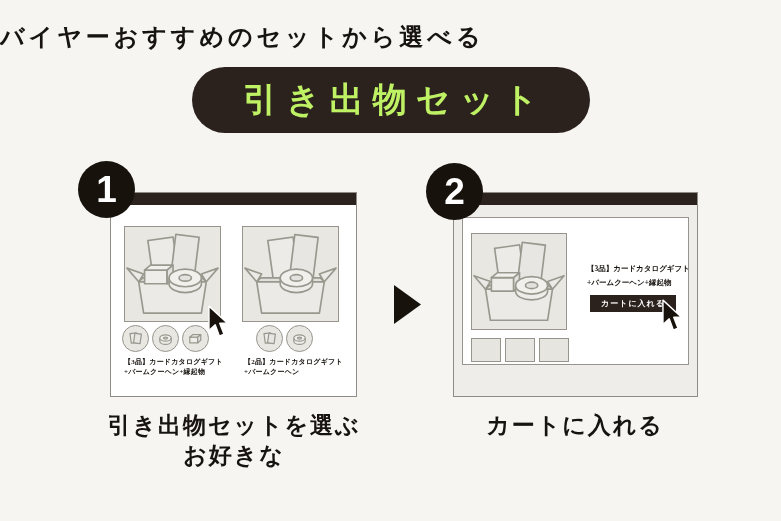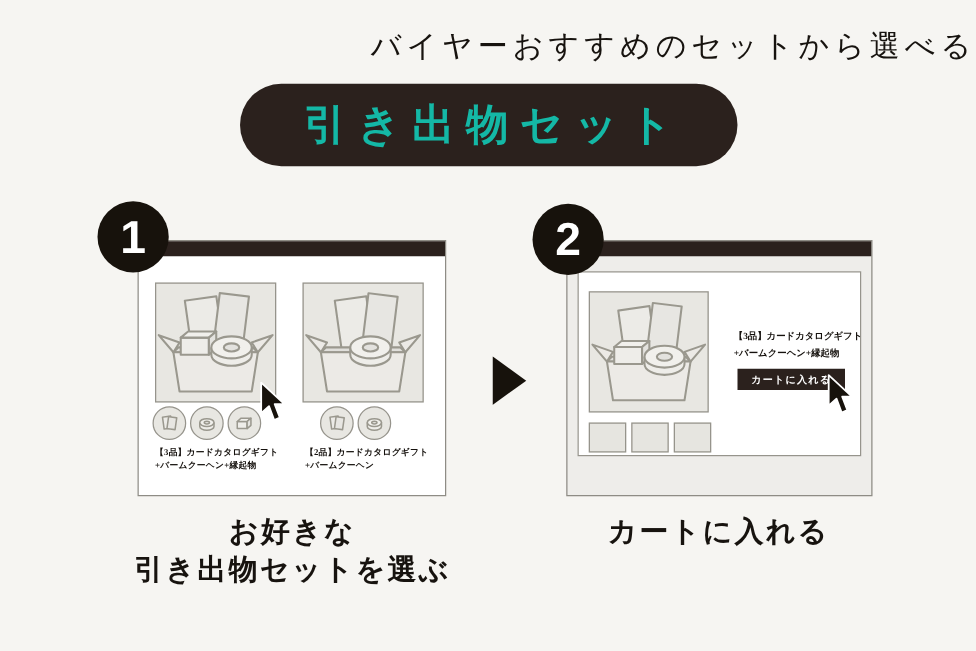--- a/index.html
+++ b/index.html
@@ -1,24 +1,24 @@
 <!DOCTYPE html>
 <html><head>
 <meta charset="utf-8">
 <style>
   html,body{margin:0;padding:0;background:#f6f5f2;}
   #stage{position:relative;width:781px;height:521px;background:#f6f5f2;overflow:hidden;
          font-family:"Liberation Sans",sans-serif;margin:0 auto;}
   
-  .tagline{position:absolute;top:21px;left:0;right:0;text-align:right;
-           font-size:24px;font-weight:normal;letter-spacing:4px;color:#17130f;}
+  .tagline{position:absolute;top:21px;left:0;right:0;text-align:left;
+           font-size:24px;font-weight:bold;letter-spacing:4px;color:#17130f;}
   .pill{position:absolute;top:67px;left:50%;transform:translateX(-50%);
         width:398px;height:66px;background:#2b211d;border-radius:34px;
         display:flex;align-items:center;justify-content:center;}
-  .pill-text{color:#14b8a6;font-size:34px;font-weight:bold;letter-spacing:9px;text-indent:9px;}
+  .pill-text{color:#bef264;font-size:34px;font-weight:bold;letter-spacing:9px;text-indent:9px;}
   
   .win{position:absolute;box-sizing:border-box;border:1.5px solid #8e8c85;font-family:Liberation Serif, serif;}
   .win1{left:110px;top:192px;width:247px;height:205px;background:#ffffff;}
   .win2{left:453px;top:192px;width:245px;height:205px;background:#eeedea;}
   .winbar{position:absolute;top:0;left:0;right:0;height:12px;background:#2b211d;}
   .inner{position:absolute;left:8px;top:24px;width:227px;height:148px;background:#ffffff;
          border:1px solid #96948c;box-sizing:border-box;}
   .pimg{position:absolute;width:97px;height:96px;background:#e8e7e2;border:1px solid #96948c;
         box-sizing:border-box;}
   .pimg svg{display:block;width:100%;height:100%;}
@@ -246,20 +246,20 @@
         </svg>
       </div>
     </div>
   </div>
 
   <div class="badge" id="badge2">
     <span>2</span>
   </div>
 
   <div class="cap cap1">
+    <span class="capline">引き出物セットを選ぶ</span>
     <span class="capline">お好きな</span>
-    <span class="capline">引き出物セットを選ぶ</span>
   </div>
   <div class="cap cap2">
     <span class="capline">カートに入れる</span>
   </div>
 
 </div>
 
 </body></html>

